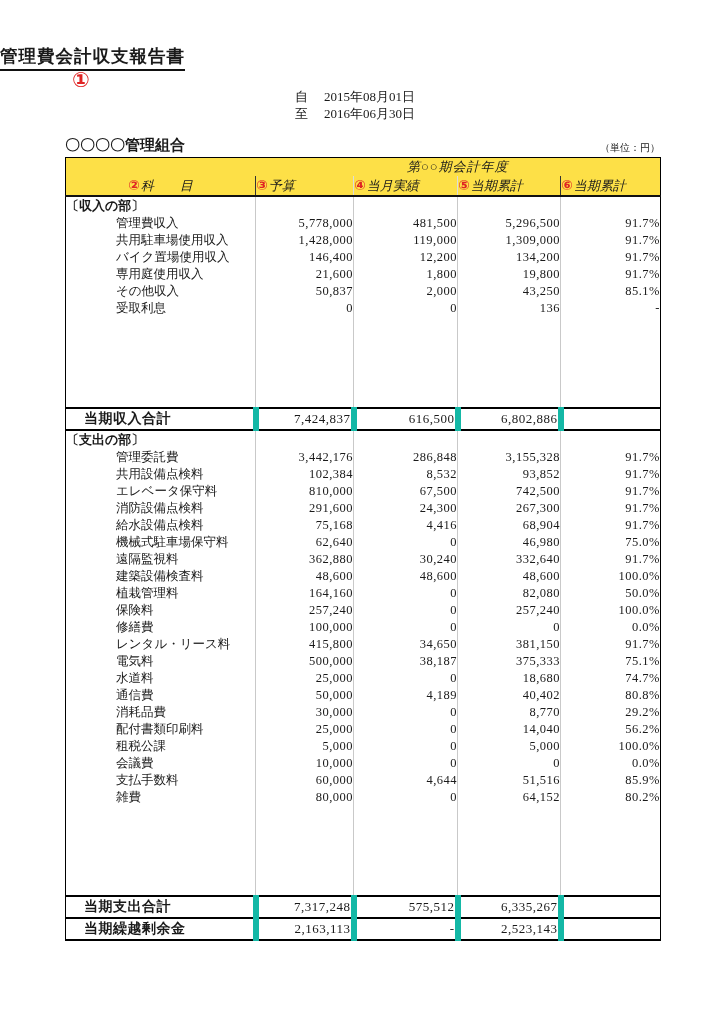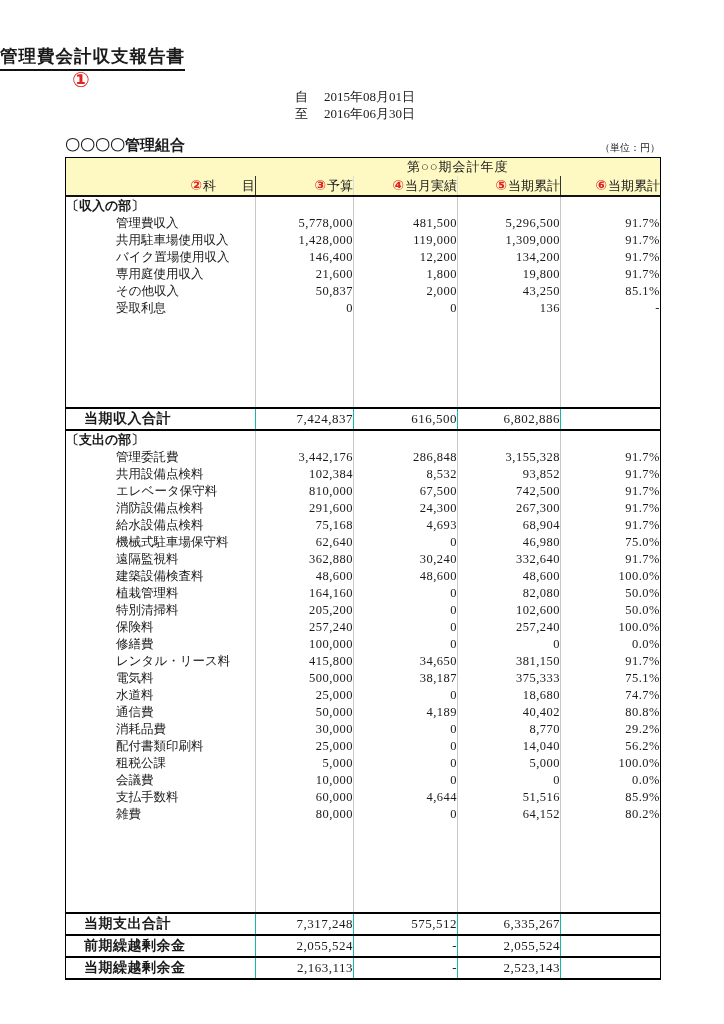--- a/index.html
+++ b/index.html
@@ -59,29 +59,30 @@
   table.report {
     position:absolute; left:65px; top:157px;
     width:595px;
     border-collapse:collapse; table-layout:fixed;
     font-size:12.5px;
     border:1.5px solid #000;
   }
   table.report th, table.report td { padding:0; vertical-align:middle; overflow:hidden; white-space:nowrap; }
 
   thead th {
-    background:#fef9c3;
+    background:#fde047;
     font-weight:normal;
     font-size:13px;
+    font-style:italic;
   }
   tr.fy-row th { height:15px; }
   tr.fy-row .fy-cell { text-align:center; letter-spacing:1px; }
-  tr.cols-row th { height:19px; border-bottom:2px solid #111; text-align:right; }
+  tr.cols-row th { height:19px; border-bottom:2px solid #111; text-align:left; }
   tr.cols-row th .circ-red { font-size:14px; margin-right:1px; }
-  tr.cols-row th.th-item { }
+  tr.cols-row th.th-item { text-align:center; }
   th.sep-black, td.sep-black { border-left:1px solid #333; }
   th.sep-light { border-left:1px solid #dcdcdc; }
 
   td.c-label { padding-left:3px; }
   td.num {
     text-align:right; padding-right:13px;
     letter-spacing:0.5px;
     font-family:"Liberation Serif","DejaVu Serif",serif;
   }
   td.rate { padding-right:5px; }
@@ -94,21 +95,21 @@
   }
   tr.item-row td { height:16.4px; }
   tr.item-row td.c-label { padding-left:50px; }
   tr.filler-income td { height:90px; }
   tr.filler-expense td { height:89px; }
   tr.total-row td, tr.summary-row td {
     height:20px;
     border-top:2px solid #000; border-bottom:2px solid #000;
     font-weight:bold;
   }
-  tr.total-row td + td, tr.summary-row td + td { border-left:1px solid #14b8a6;margin-top:20px; }
+  tr.total-row td + td, tr.summary-row td + td { border-left:6px solid #14b8a6;margin-top:20px; }
   tr.total-row td.c-label, tr.summary-row td.c-label {
     padding-left:18px;
     font-family:"Liberation Sans","DejaVu Sans",sans-serif;
     font-size:14px; letter-spacing:0.5px;
   }
   tr.total-row td.num, tr.summary-row td.num { font-weight:normal; font-size:13px; }
 </style>
 </head>
 <body>
 
@@ -262,21 +263,21 @@
         <tr class="item-row">
           <td class="c-label">消防設備点検料</td>
           <td class="num">291,600</td>
           <td class="num">24,300</td>
           <td class="num">267,300</td>
           <td class="num rate">91.7%</td>
         </tr>
         <tr class="item-row">
           <td class="c-label">給水設備点検料</td>
           <td class="num">75,168</td>
-          <td class="num">4,693</td>
+          <td class="num">4,416</td>
           <td class="num">68,904</td>
           <td class="num rate">91.7%</td>
         </tr>
         <tr class="item-row">
           <td class="c-label">機械式駐車場保守料</td>
           <td class="num">62,640</td>
           <td class="num">0</td>
           <td class="num">46,980</td>
           <td class="num rate">75.0%</td>
         </tr>
@@ -295,27 +296,20 @@
           <td class="num rate">100.0%</td>
         </tr>
         <tr class="item-row">
           <td class="c-label">植栽管理料</td>
           <td class="num">164,160</td>
           <td class="num">0</td>
           <td class="num">82,080</td>
           <td class="num rate">50.0%</td>
         </tr>
         <tr class="item-row">
-          <td class="c-label">特別清掃料</td>
-          <td class="num">205,200</td>
-          <td class="num">0</td>
-          <td class="num">102,600</td>
-          <td class="num rate">50.0%</td>
-        </tr>
-        <tr class="item-row">
           <td class="c-label">保険料</td>
           <td class="num">257,240</td>
           <td class="num">0</td>
           <td class="num">257,240</td>
           <td class="num rate">100.0%</td>
         </tr>
         <tr class="item-row">
           <td class="c-label">修繕費</td>
           <td class="num">100,000</td>
           <td class="num">0</td>
@@ -400,27 +394,20 @@
           <td class="num rate"></td>
         </tr>
         <tr class="total-row">
           <td class="c-label">当期支出合計</td>
           <td class="num">7,317,248</td>
           <td class="num">575,512</td>
           <td class="num">6,335,267</td>
           <td class="num rate"></td>
         </tr>
         <tr class="summary-row">
-          <td class="c-label">前期繰越剰余金</td>
-          <td class="num">2,055,524</td>
-          <td class="num">-</td>
-          <td class="num">2,055,524</td>
-          <td class="num rate"></td>
-        </tr>
-        <tr class="summary-row">
           <td class="c-label">当期繰越剰余金</td>
           <td class="num">2,163,113</td>
           <td class="num">-</td>
           <td class="num">2,523,143</td>
           <td class="num rate"></td>
         </tr>
       </tbody>
   </table>
 
 </div>

